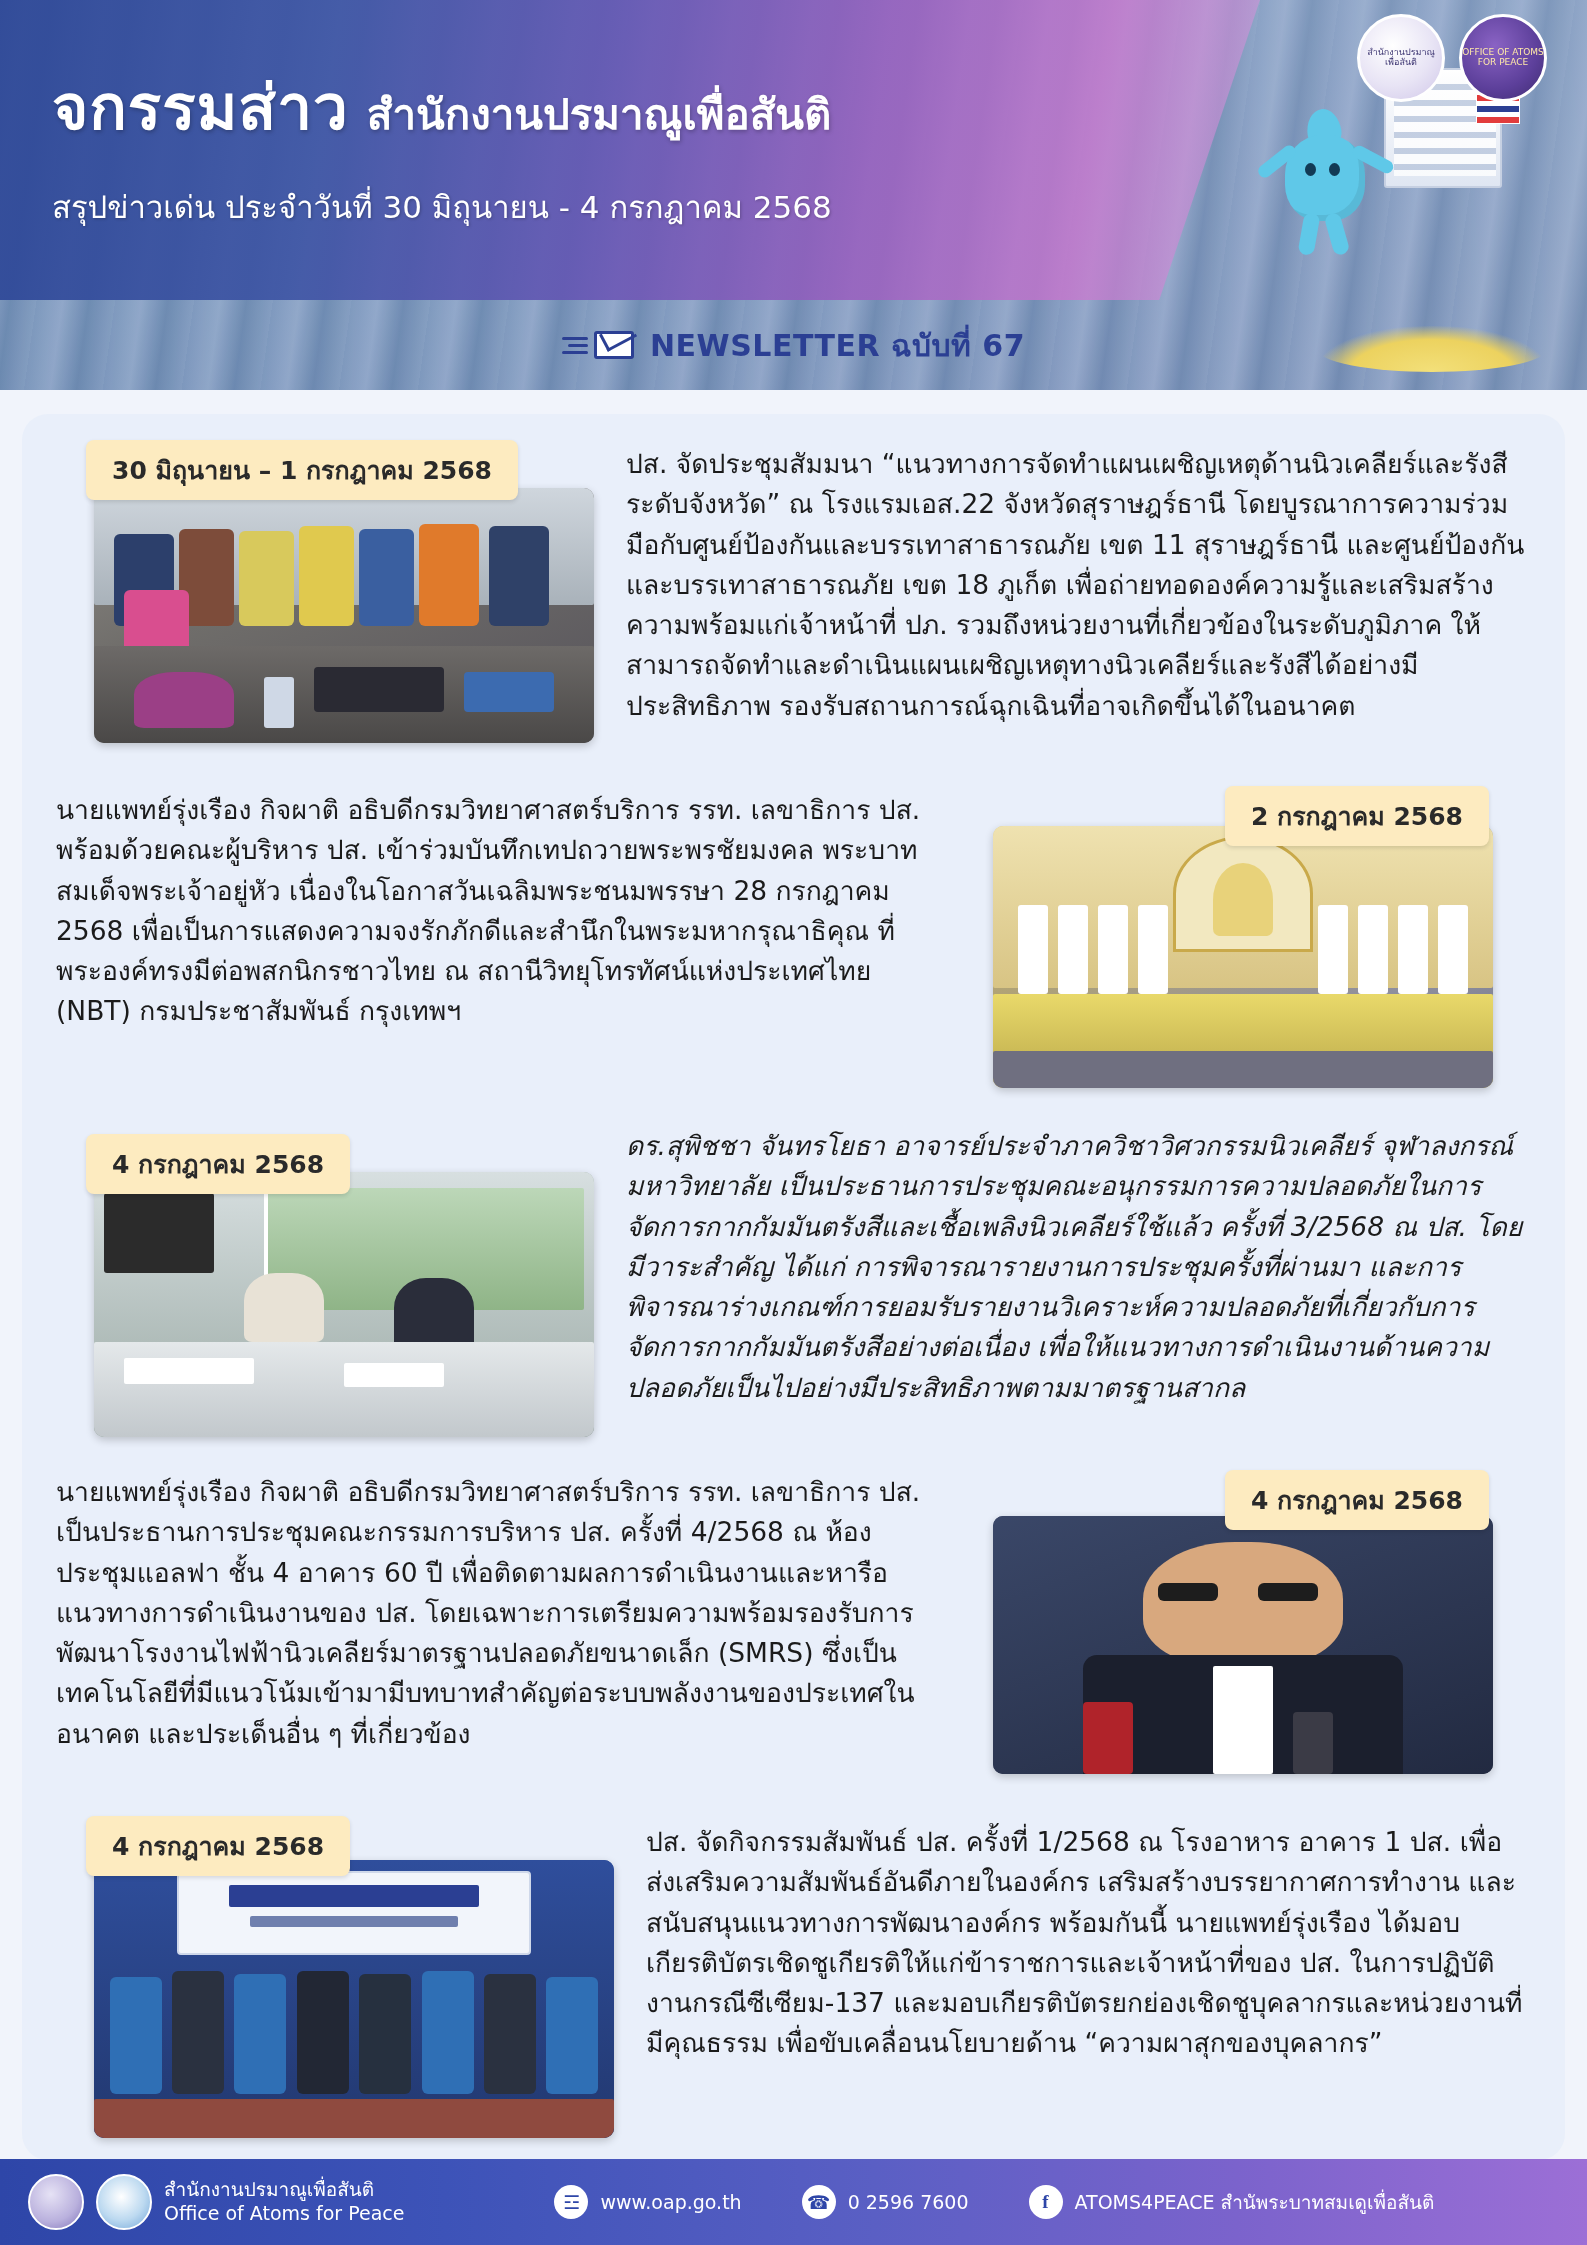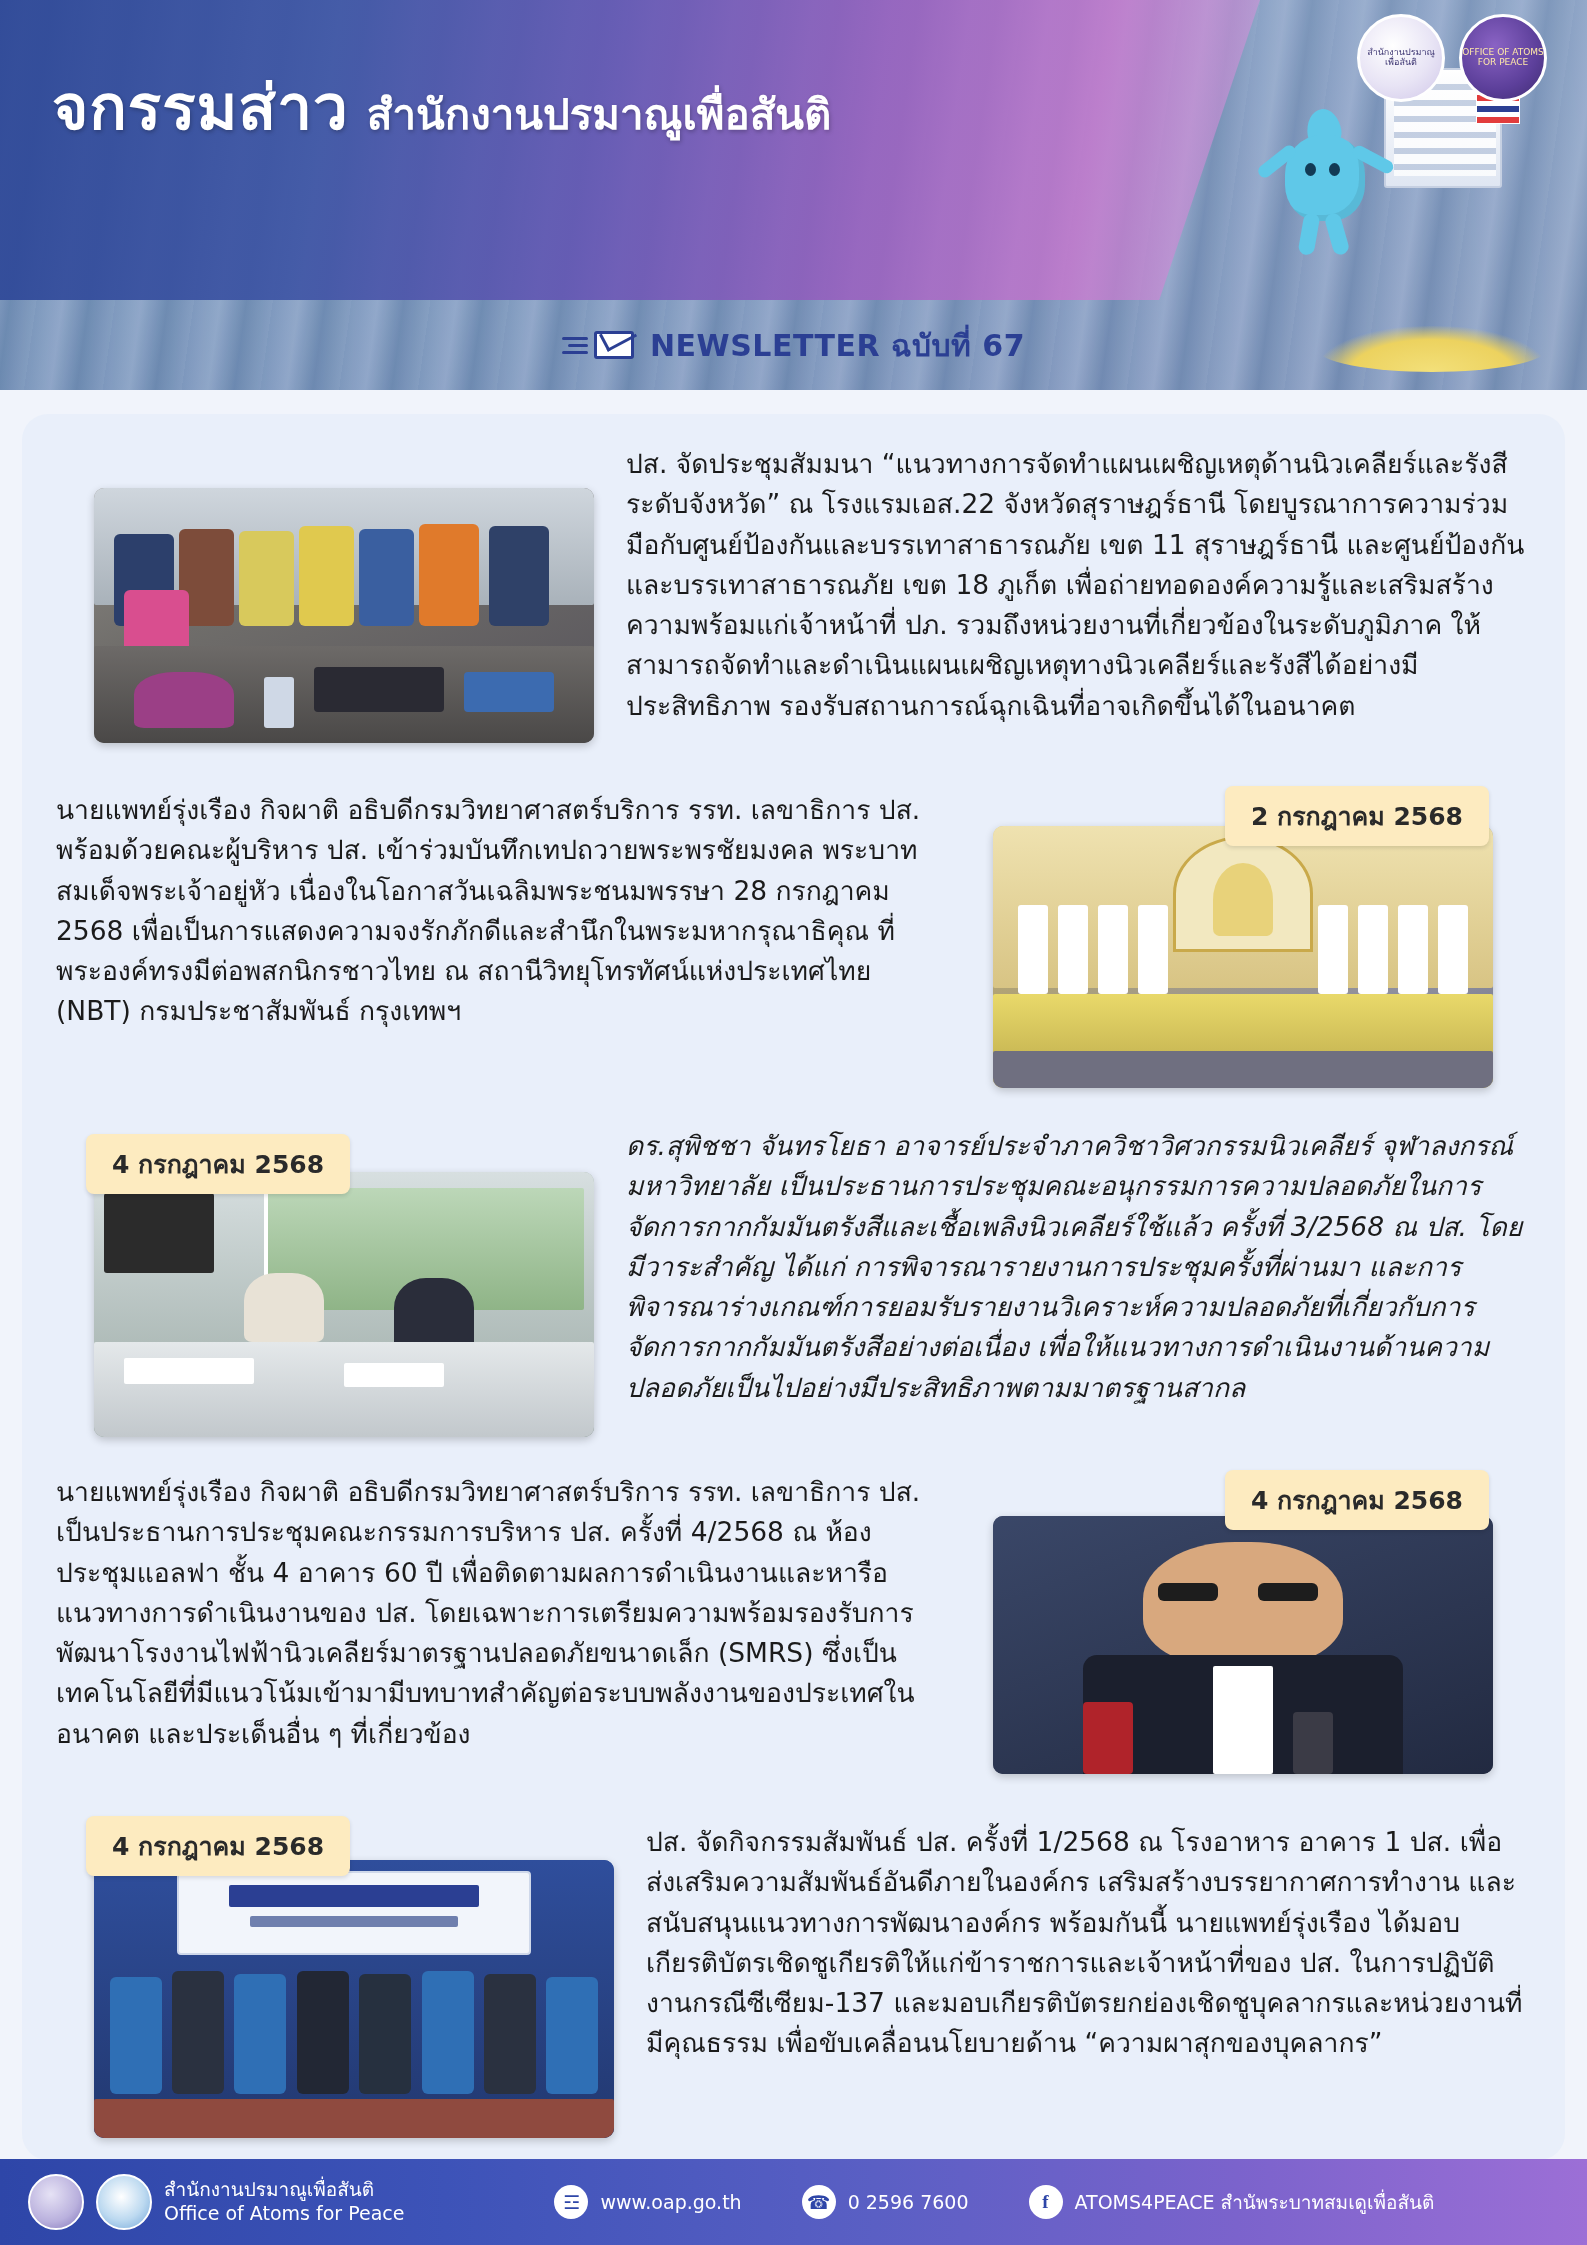--- a/index.html
+++ b/index.html
@@ -392,40 +392,44 @@
     <div class="logo-badges">
       <div class="logo-circle">สำนักงานปรมาณูเพื่อสันติ</div>
       <div class="logo-circle purple">OFFICE OF ATOMS FOR PEACE</div>
     </div>
 
     <div class="header-title-wrap">
       <div class="title-line">
         <span class="title-main">จกรรมส่าว</span>
         <span class="title-sub">สำนักงานปรมาณูเพื่อสันติ</span>
       </div>
+      <div class="title-date">สรุปข่าวเด่น ประจำวันที่ 30 มิถุนายน - 4 กรกฎาคม 2568</div>
     </div>
 
     <div class="newsletter-bar">
       <div class="newsletter-strip-bg"></div>
       <div class="env-icon">
         <div class="env-lines">
             <span></span>
             <span></span>
             <span></span>
           </div>
         <div class="env-box"></div>
       </div>
       <div class="newsletter-text">NEWSLETTER ฉบับที่ 67</div>
     </div>
   </div>
 
   <div class="content">
     <div class="panel">
 
       <div class="block" style="height:340px;">
+        <div class="b1-tag">
+          <span class="date-tag">30 มิถุนายน – 1 กรกฎาคม 2568</span>
+        </div>
         <div class="photo b1-photo">
           <div class="ph-inner">
             <div class="pd" style="left:0;top:0;width:100%;height:46%;background:linear-gradient(180deg,#cfd6dd,#a9b2ba);"></div>
             <div class="pd" style="left:4%;top:18%;width:12%;height:36%;background:#2c3f6b;border-radius:6px;"></div>
             <div class="pd" style="left:17%;top:16%;width:11%;height:38%;background:#7d4c3a;border-radius:6px;"></div>
             <div class="pd" style="left:29%;top:17%;width:11%;height:37%;background:#d8c95c;border-radius:6px;"></div>
             <div class="pd" style="left:41%;top:15%;width:11%;height:39%;background:#e0c94e;border-radius:6px;"></div>
             <div class="pd" style="left:53%;top:16%;width:11%;height:38%;background:#3a5fa0;border-radius:6px;"></div>
             <div class="pd" style="left:65%;top:14%;width:12%;height:40%;background:#e07a2b;border-radius:6px;"></div>
             <div class="pd" style="left:79%;top:15%;width:12%;height:39%;background:#2f4168;border-radius:6px;"></div>

